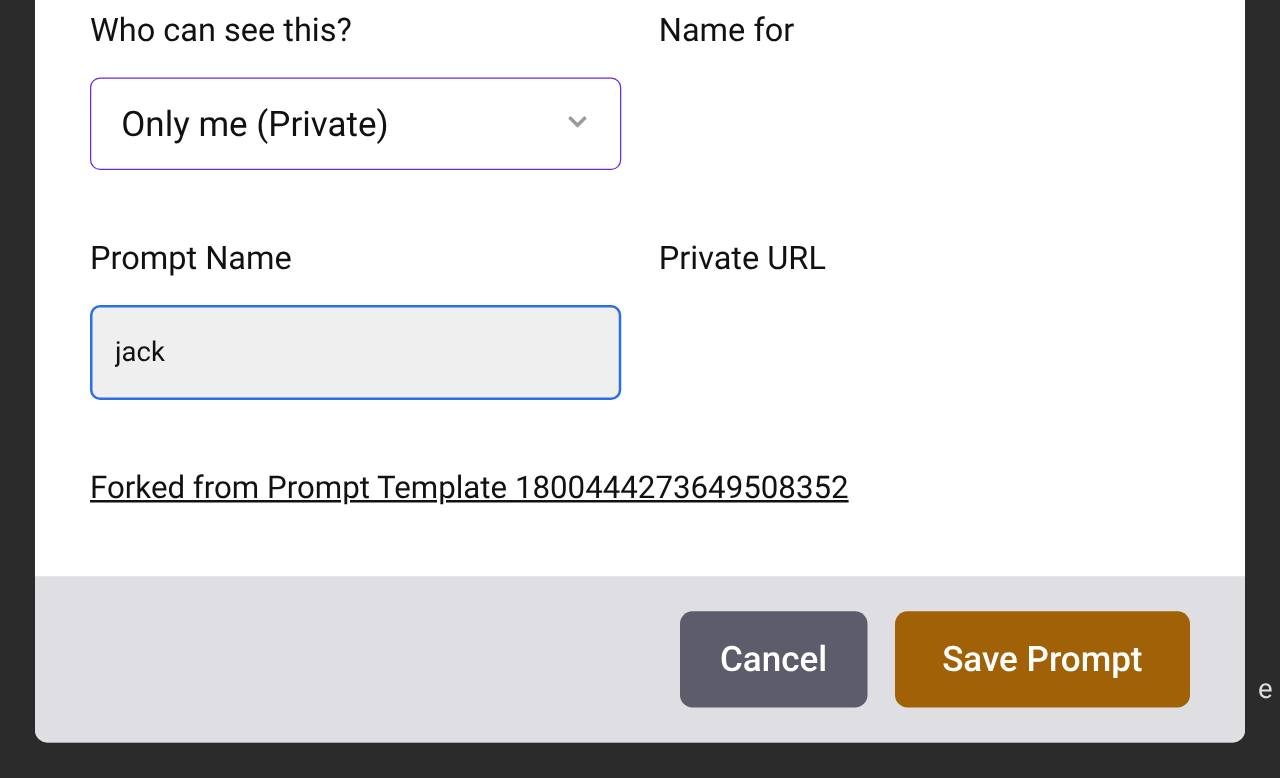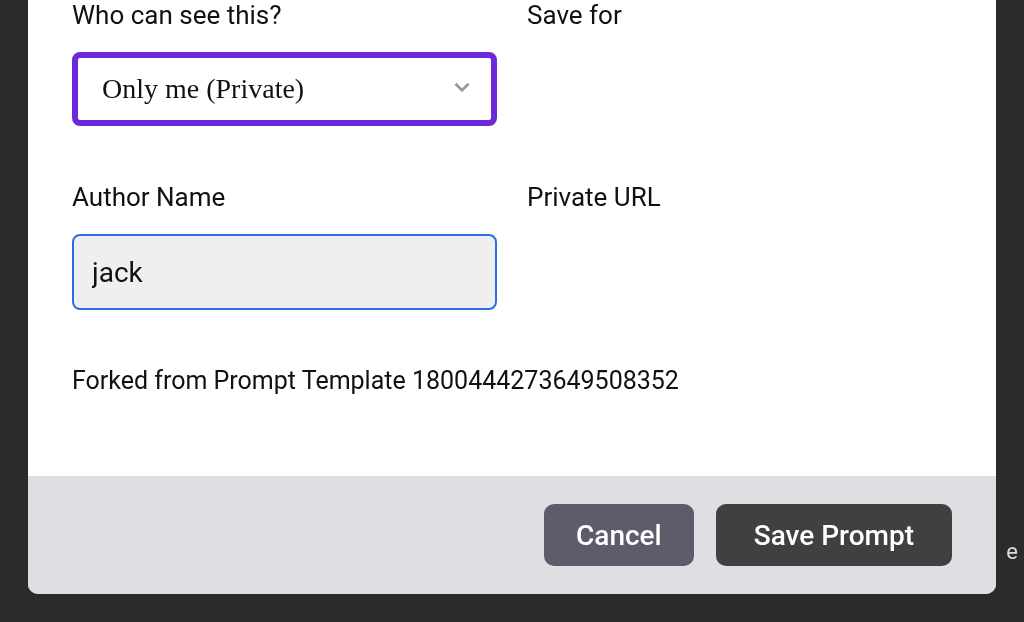--- a/index.html
+++ b/index.html
@@ -28,20 +28,21 @@
       overflow: hidden;
     }
     .modal-body {
       flex: 1;
       padding: 0 44px 28px 44px;
       background: #fff;
     }
     .form-row {
       display: flex;
       gap: 30px;
+      margin-top: 10px;
     }
     .form-group {
       flex: 1;
       display: flex;
       flex-direction: column;
     }
     .form-row + .form-row {
       margin-top: 56px;
     }
     .field-label {
@@ -50,28 +51,27 @@
       margin-bottom: 22px;
       font-weight: 400;
     }
     .select-wrap {
       position: relative;
       height: 74px;
     }
     .select-display {
       width: 100%;
       height: 100%;
-      border: 6px solid #6d28d9;
+      border: 1px solid #6d28d9;
       border-radius: 8px;
       background: #fff;
       display: flex;
       align-items: center;
       padding: 0 60px 0 24px;
       cursor: pointer;
-      font-family: Liberation Serif, serif;
     }
     .select-value {
       font-size: 28px;
       color: #111;
     }
     .chevron {
       position: absolute;
       right: 22px;
       top: 50%;
       transform: translateY(-50%);
@@ -84,62 +84,63 @@
       stroke-width: 2.5;
       fill: none;
     }
     .text-input {
       width: 100%;
       height: 76px;
       border: 1px solid #bdbdbd;
       border-radius: 8px;
       background: #efefef;
       padding: 0 18px;
-      font-size: 28px;
+      font-size: 22px;
       color: #111;
       outline: none;
       font-family: inherit;
     }
     .text-input.focused {
       border: 2px solid #2a6fe8;
       background: #efefef;
     }
     .text-input::placeholder {
       color: #8a8a8a;
     }
     .forked-link {
       margin-top: 56px;
       font-size: 25px;
       color: #111;
+      text-decoration: underline;
       cursor: pointer;
       display: inline-block;
     }
     .modal-footer {
       background: #dedee3;
       padding: 28px 44px;
       display: flex;
       justify-content: flex-end;
       gap: 22px;
     }
     .btn {
-      height: 62px;
+      height: 77px;
       padding: 0 32px;
       border-radius: 10px;
       border: none;
       font-size: 28px;
       font-weight: 500;
       cursor: pointer;
       font-family: inherit;
     }
     .btn-cancel {
       background: #5c5c6a;
       color: #fff;
     }
     .btn-save {
-      background: #404040;
+      background: #a16207;
       color: #fff;
       padding: 0 38px;
     }
     
     .bg-hint {
       position: absolute;
       right: 6px;
       bottom: 58px;
       color: #ddd;
       font-size: 22px;
@@ -160,27 +161,27 @@
           </div>
           <span class="chevron">
             <svg viewBox="0 0 24 24">
                 <polyline points="6 9 12 15 18 9"></polyline>
               </svg>
           </span>
         </div>
       </div>
 
       <div class="form-group">
-        <label class="field-label">Save for</label>
+        <label class="field-label">Name for</label>
       </div>
     </div>
 
     <div class="form-row">
       <div class="form-group">
-        <label class="field-label">Author Name</label>
+        <label class="field-label">Prompt Name</label>
         <input type="text" class="text-input focused" value="jack" style="">
       </div>
 
       <div class="form-group">
         <label class="field-label">Private URL</label>
       </div>
     </div>
 
     <a class="forked-link">Forked from Prompt Template 1800444273649508352</a>
 

